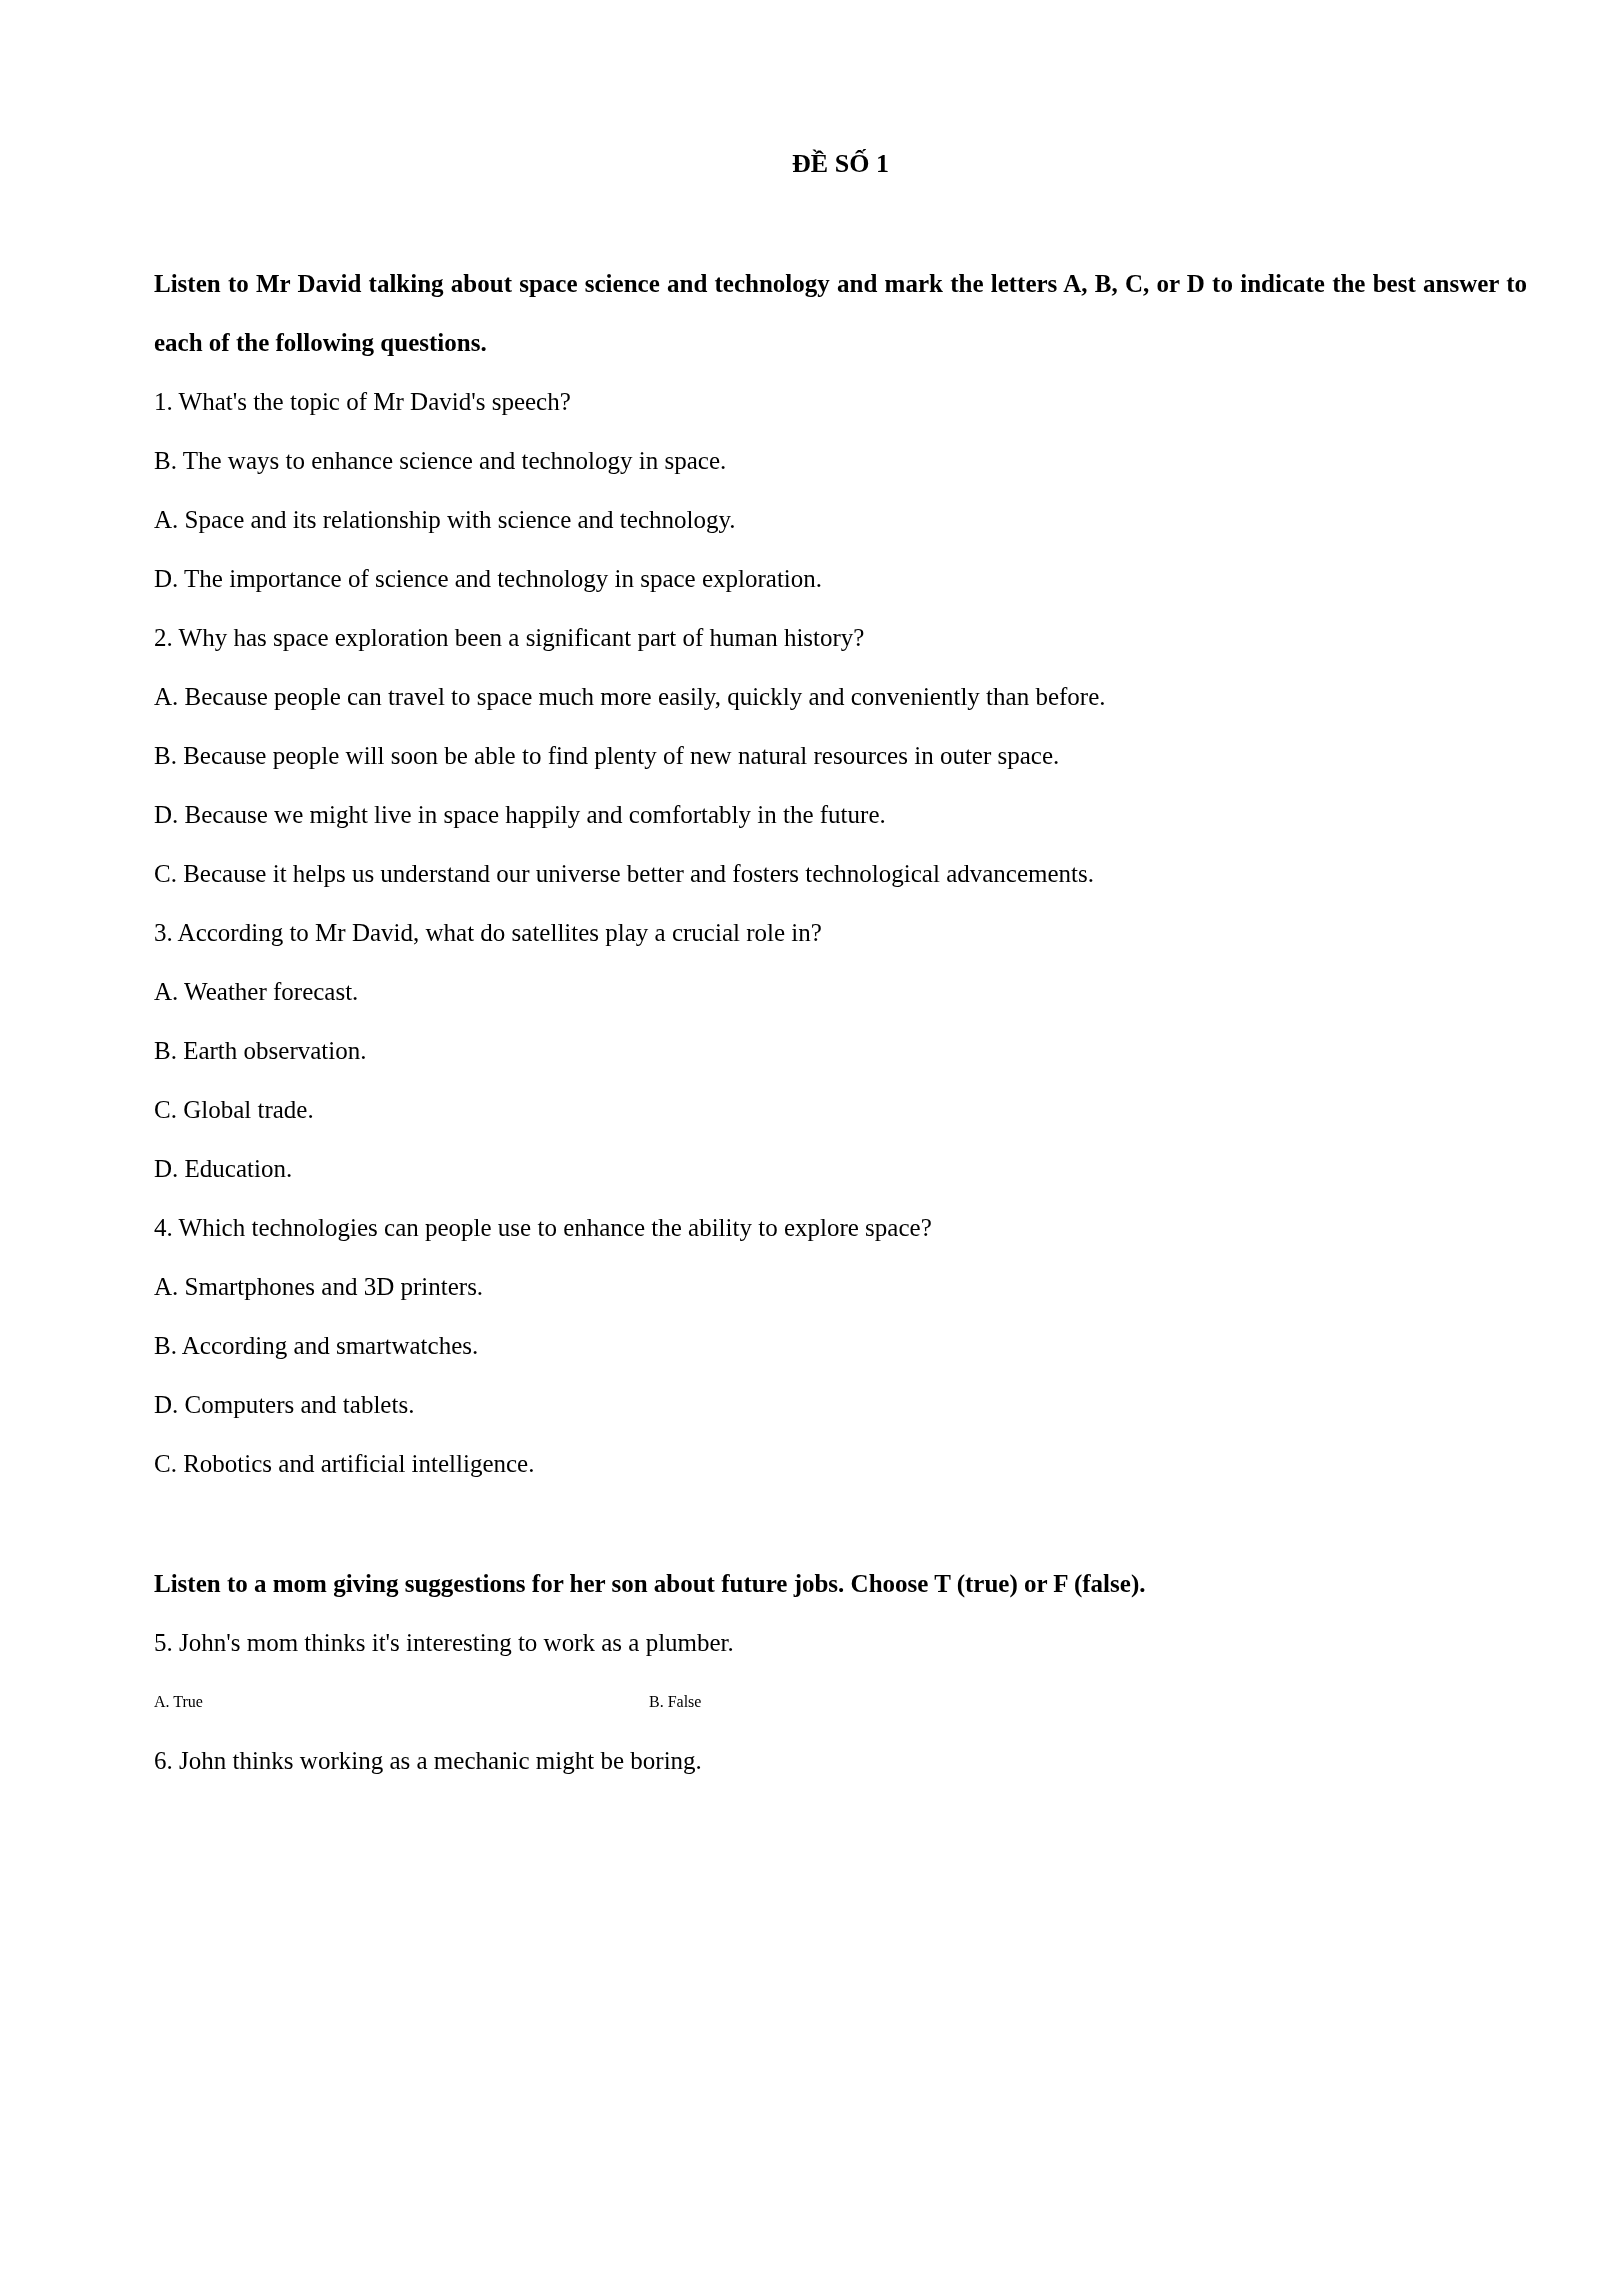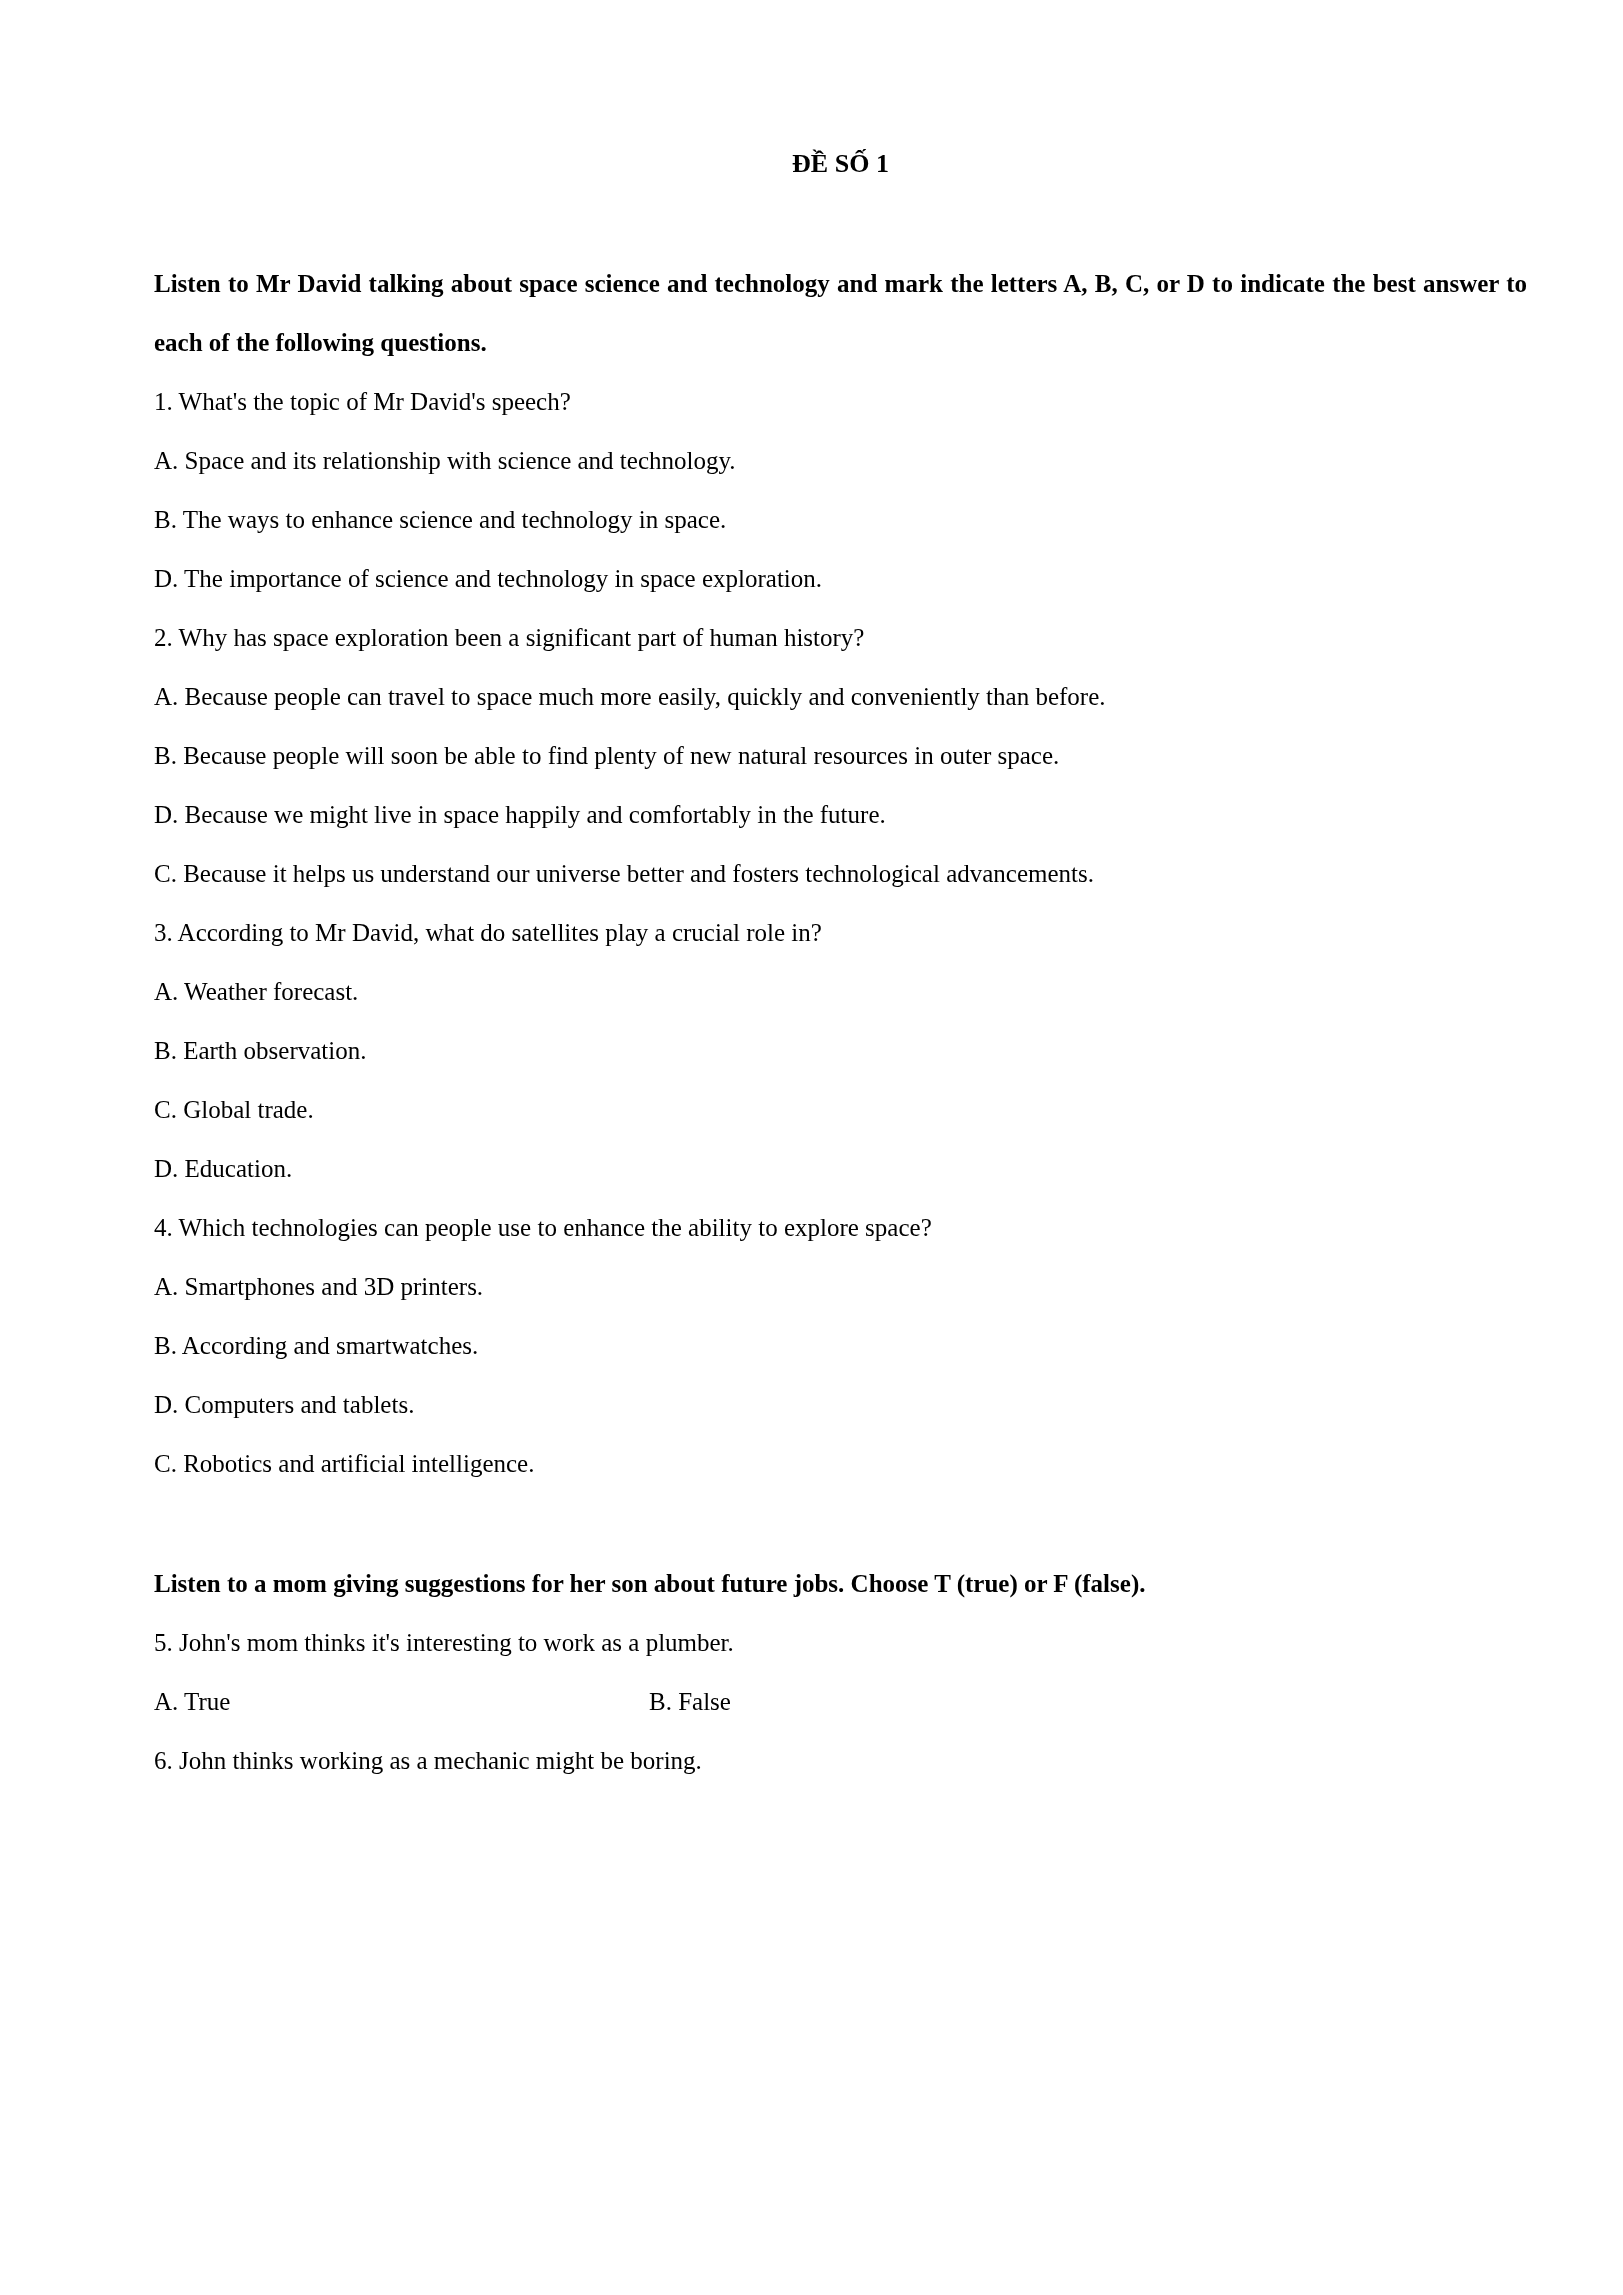--- a/index.html
+++ b/index.html
@@ -37,41 +37,41 @@
     text-align: justify;
   }
   .section {
     margin-top: 0;
   }
   .section + .section .instruction {
     margin-top: 61px;
   }
   .inline-options {
     display: flex;
-    font-size: 25px;
+    font-size: 16px;
     line-height: 59px;
   }
   .inline-options .opt-first {
     width: 495px;
     flex: 0 0 auto;
   }
 </style>
 </head>
 <body>
 
 <div class="page">
 
   <div class="title">ĐỀ SỐ 1</div>
 
   <div class="section">
     <div class="instruction">Listen to Mr David talking about space science and technology and mark the letters A, B, C, or D to indicate the best answer to each of the following questions.</div>
 
     <div class="para">1. What's the topic of Mr David's speech?</div>
+    <div class="para">B. The ways to enhance science and technology in space.</div>
     <div class="para">A. Space and its relationship with science and technology.</div>
-    <div class="para">B. The ways to enhance science and technology in space.</div>
     <div class="para">D. The importance of science and technology in space exploration.</div>
 
     <div class="para">2. Why has space exploration been a significant part of human history?</div>
     <div class="para">A. Because people can travel to space much more easily, quickly and conveniently than before.</div>
     <div class="para">B. Because people will soon be able to find plenty of new natural resources in outer space.</div>
     <div class="para">D. Because we might live in space happily and comfortably in the future.</div>
     <div class="para">C. Because it helps us understand our universe better and fosters technological advancements.</div>
 
     <div class="para">3. According to Mr David, what do satellites play a crucial role in?</div>
     <div class="para">A. Weather forecast.</div>

